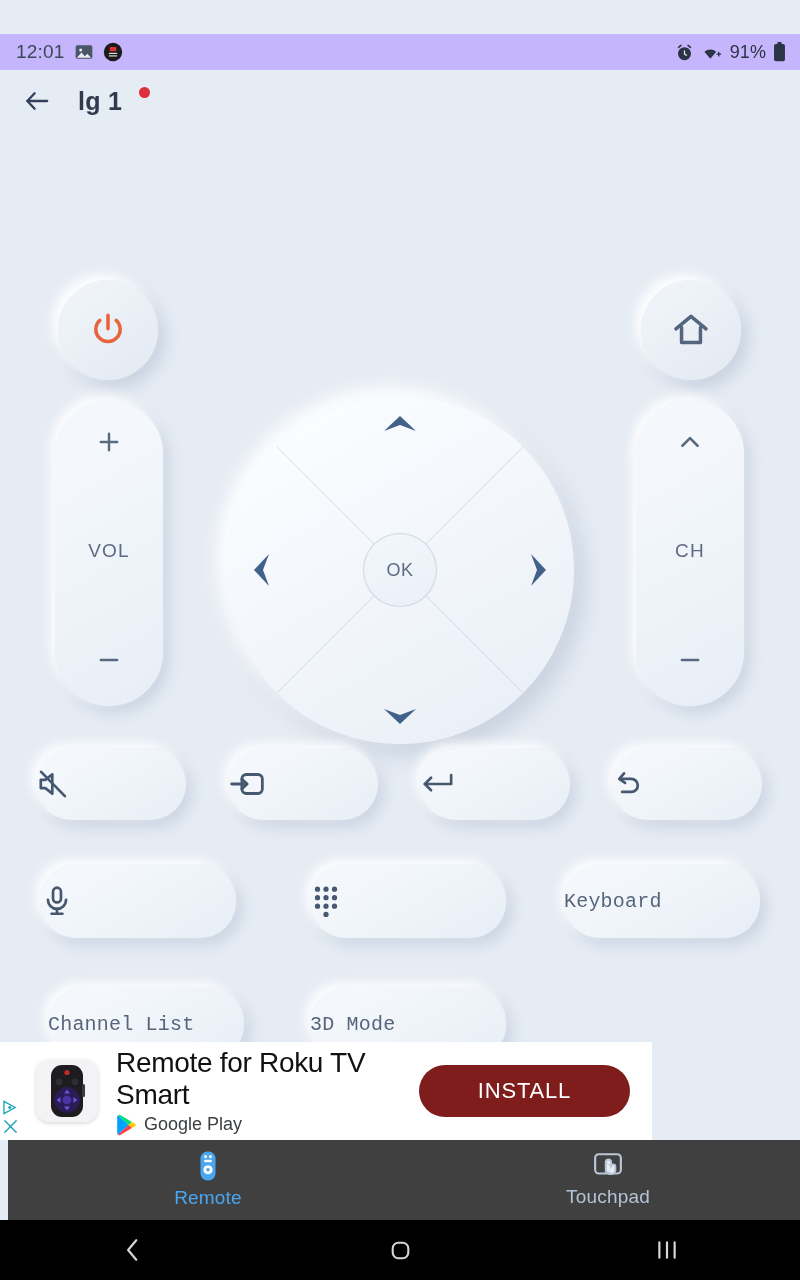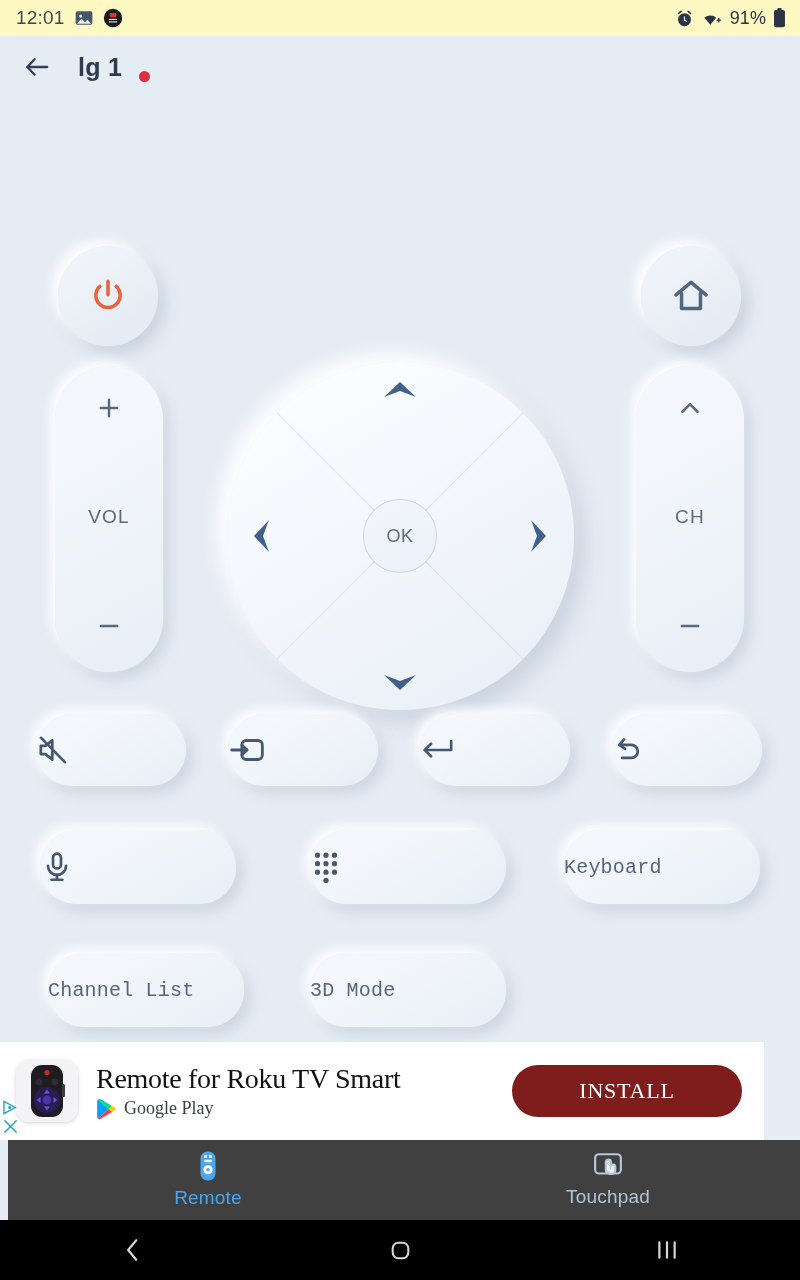--- a/index.html
+++ b/index.html
@@ -9,36 +9,37 @@
     background:#e6ecf4;
     overflow:hidden;
     position:relative;
   }
 
   
   .statusbar {
     height:36px; width:100%;
     display:flex; align-items:center;
     padding:0 14px 0 16px;
-    background:#fef9c3;
+    background:#c4b5fd;
     position:relative;
+    margin-top:34px;
   }
   .sb-left { display:flex; align-items:center; gap:9px; }
   .sb-time { font-size:19px; color:#3c4858; letter-spacing:.2px; }
   .sb-right { margin-left:auto; display:flex; align-items:center; gap:7px; }
   .sb-batt-txt { font-size:18px; color:#2b3445; letter-spacing:.1px; }
   .icn { display:inline-flex; align-items:center; justify-content:center; }
 
   
   .titlebar {
     height:62px; display:flex; align-items:center;
     padding:0 0 0 20px; gap:24px;
   }
   .back-arrow { width:34px; height:34px; display:flex; align-items:center; justify-content:center; cursor:pointer; }
-  .title-wrap { display:flex; align-items:flex-end; gap:17px; }
+  .title-wrap { display:flex; align-items:flex-start; gap:17px; }
   .title-txt { font-size:25px; font-weight:bold; color:#2f3a4d; letter-spacing:.3px; }
   .status-dot { width:11px; height:11px; border-radius:50%; background:#e02f3c; }
 
   
   .remote {
     position:relative;
     width:800px;
     height:912px;
   }
   
@@ -125,25 +126,24 @@
     position:absolute; border-radius:36px;
     display:flex; align-items:center; justify-content:flex-start;
     cursor:pointer;
     font-family:Liberation Mono, monospace;
   }
   .pill-txt { font-size:20px; color:#56657c; letter-spacing:.2px; }
 
   
   .ad {
     position:absolute; left:0; top:1042px;
-    width:764px; height:98px;
+    width:652px; height:98px;
     background:#ffffff;
     display:flex; align-items:center;
-    padding:0 22px 0 16px;
-    font-family:Liberation Serif, serif;
+    padding:0 22px 0 36px;
   }
   .ad-icon {
     width:62px; height:62px; border-radius:14px;
     background:#ffffff;
     box-shadow:0 1px 4px rgba(0,0,0,.18);
     display:flex; align-items:center; justify-content:center;
     flex:0 0 auto;
     overflow:hidden;
   }
   .ad-body { margin-left:18px; display:flex; flex-direction:column; gap:3px; }

